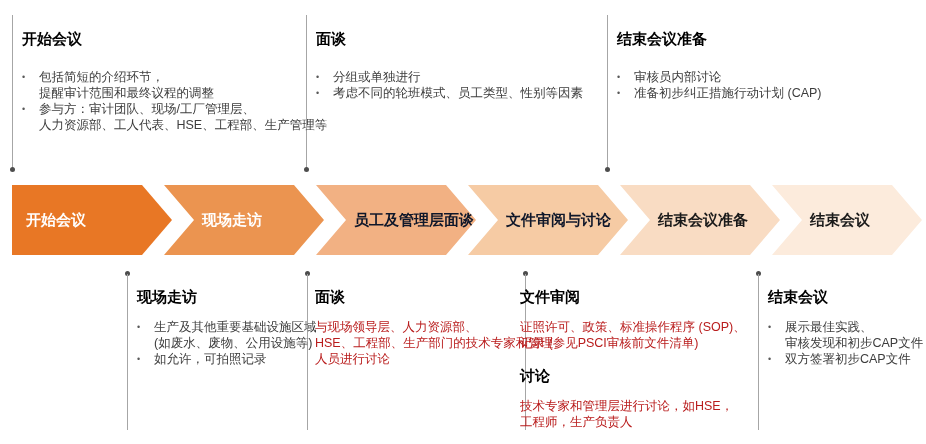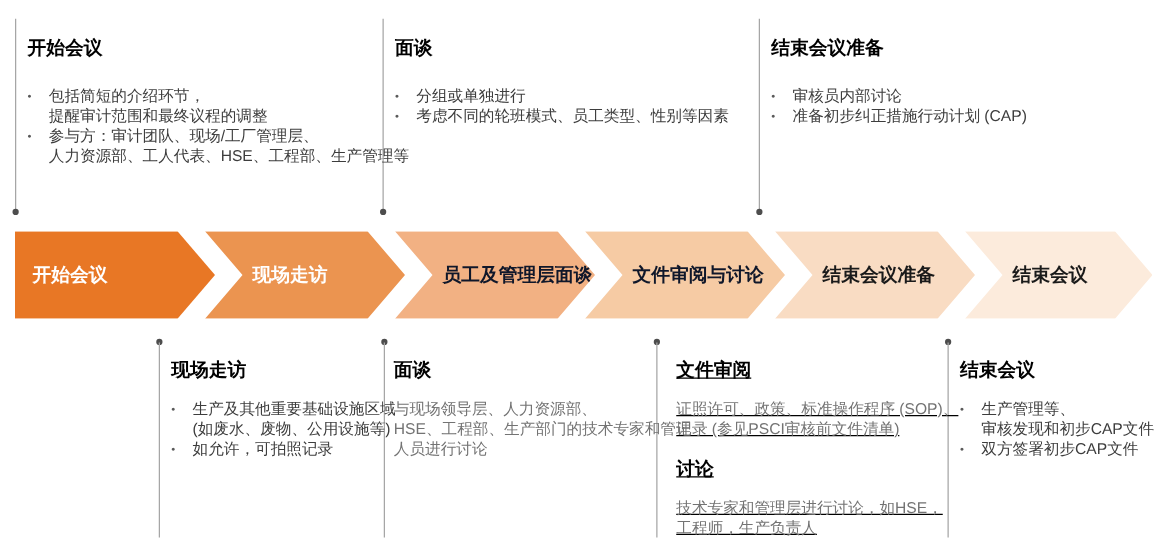--- a/index.html
+++ b/index.html
@@ -26,21 +26,21 @@
   
   .note{position:absolute;white-space:nowrap;}
   .note-title{font-size:15px;font-weight:bold;color:#000;line-height:17px;}
   .topnote{top:30px;}
   .topnote .note-title{margin-bottom:22px;}
   .botnote{top:288px;}
   .botnote .note-title{margin-bottom:14px;}
   .note-body{font-size:12.5px;color:#3d3d3d;line-height:16px;}
   .bul{display:flex;}
   .bul .m{width:17px;flex:0 0 17px;font-size:9px;line-height:16px;color:#595959;}
-  .para{font-size:12.5px;color:#737373;line-height:16px;}
+  .para{font-size:12.5px;color:#b91c1c;line-height:16px;}
   .sub2{margin-top:16px;}
 </style>
 </head>
 <body>
 
 <div class="stage">
 
   <div class="vline" style="left:12px;top:15px;height:154px;"></div>
   <div class="dot" style="left:10px;top:167px;"></div>
   <div class="vline" style="left:306px;top:15px;height:154px;"></div>
@@ -155,40 +155,40 @@
 
   <div class="note botnote" style="left:315px;">
     <div class="note-title">面谈</div>
     <div class="para">
       <div>与现场领导层、人力资源部、</div>
       <div>HSE、工程部、生产部门的技术专家和管理</div>
       <div>人员进行讨论</div>
     </div>
   </div>
 
-  <div class="note botnote" style="left:541px;text-decoration:underline;">
+  <div class="note botnote" style="left:520px;">
     <div class="note-title">文件审阅</div>
     <div class="para">
       <div>证照许可、政策、标准操作程序 (SOP)、</div>
       <div>记录 (参见PSCI审核前文件清单)</div>
     </div>
     <div class="note-title sub2" style="">讨论</div>
     <div class="para">
       <div>技术专家和管理层进行讨论，如HSE，</div>
       <div>工程师，生产负责人</div>
     </div>
   </div>
 
   <div class="note botnote" style="left:768px;">
     <div class="note-title">结束会议</div>
     <div class="note-body">
       <div class="bul">
         <span class="m">•</span>
         <span class="bt">
-          <div>生产管理等、</div>
+          <div>展示最佳实践、</div>
           <div>审核发现和初步CAP文件</div>
         </span>
       </div>
       <div class="bul">
         <span class="m">•</span>
         <span class="bt">
           <div>双方签署初步CAP文件</div>
         </span>
       </div>
     </div>

